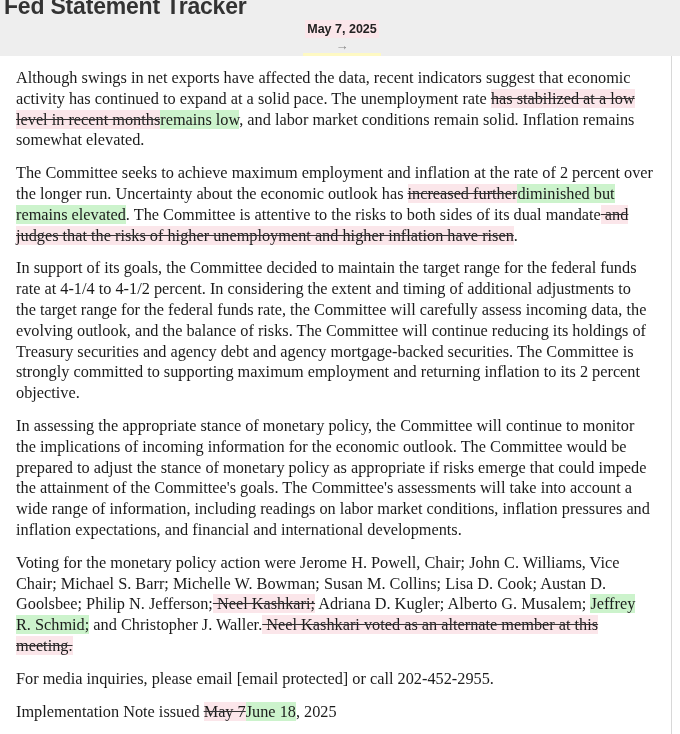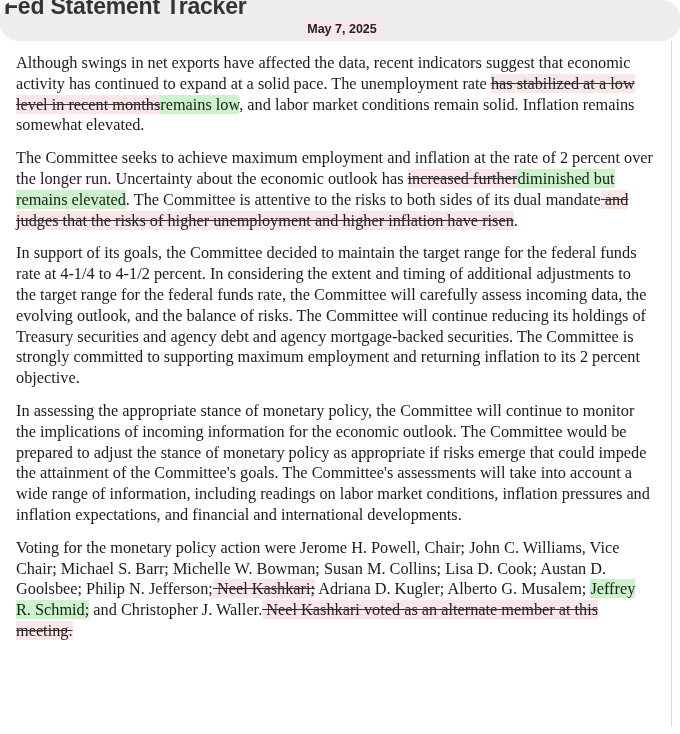--- a/index.html
+++ b/index.html
@@ -13,25 +13,24 @@
     height: 734px;
     overflow: hidden;
     font-family: "Liberation Serif", serif;
     -webkit-font-smoothing: antialiased;
   }
 
   
   .header-band {
     background: #eeeeee;
     padding: 0 0 0 0;
-    height: 41px;
+    height: 56px;
     box-sizing: border-box;
     position: relative;
     overflow: hidden;
-    border-radius: 18px;
   }
   .page-title {
     font-family: "Liberation Sans", sans-serif;
     font-weight: bold;
     font-size: 23px;
     color: #333333;
     letter-spacing: -0.2px;
     margin: 0;
     padding: 0 0 0 4px;
     line-height: 22px;
@@ -117,14 +116,16 @@
   </div>
 </div>
 
 <div class="content-card">
   <div id="paragraphs">
       <p><span class="diff-same">Although swings in net exports have affected the data, recent indicators suggest that economic activity has continued to expand at a solid pace. The unemployment rate </span><del class="diff-del">has stabilized at a low level in recent months</del><ins class="diff-ins">remains low</ins><span class="diff-same">, and labor market conditions remain solid. Inflation remains somewhat elevated.</span></p>
       <p><span class="diff-same">The Committee seeks to achieve maximum employment and inflation at the rate of 2 percent over the longer run. Uncertainty about the economic outlook has </span><del class="diff-del">increased further</del><ins class="diff-ins">diminished but remains elevated</ins><span class="diff-same">. The Committee is attentive to the risks to both sides of its dual mandate</span><del class="diff-del"> and judges that the risks of higher unemployment and higher inflation have risen</del><span class="diff-same">.</span></p>
       <p><span class="diff-same">In support of its goals, the Committee decided to maintain the target range for the federal funds rate at 4-1/4 to 4-1/2 percent. In considering the extent and timing of additional adjustments to the target range for the federal funds rate, the Committee will carefully assess incoming data, the evolving outlook, and the balance of risks. The Committee will continue reducing its holdings of Treasury securities and agency debt and agency mortgage-backed securities. The Committee is strongly committed to supporting maximum employment and returning inflation to its 2 percent objective.</span></p>
       <p><span class="diff-same">In assessing the appropriate stance of monetary policy, the Committee will continue to monitor the implications of incoming information for the economic outlook. The Committee would be prepared to adjust the stance of monetary policy as appropriate if risks emerge that could impede the attainment of the Committee's goals. The Committee's assessments will take into account a wide range of information, including readings on labor market conditions, inflation pressures and inflation expectations, and financial and international developments.</span></p>
       <p><span class="diff-same">Voting for the monetary policy action were Jerome H. Powell, Chair; John C. Williams, Vice Chair; Michael S. Barr; Michelle W. Bowman; Susan M. Collins; Lisa D. Cook; Austan D. Goolsbee; Philip N. Jefferson;</span><del class="diff-del"> Neel Kashkari;</del><span class="diff-same"> Adriana D. Kugler; Alberto G. Musalem; </span><ins class="diff-ins">Jeffrey R. Schmid;</ins><span class="diff-same"> and Christopher J. Waller.</span><del class="diff-del"> Neel Kashkari voted as an alternate member at this meeting.</del></p>
+      <p><span class="diff-same">For media inquiries, please email [email protected] or call 202-452-2955.</span></p>
+      <p><span class="diff-same">Implementation Note issued </span><del class="diff-del">May 7</del><ins class="diff-ins">June 18</ins><span class="diff-same">, 2025</span></p>
     </div>
 </div>
 
 </body></html>

